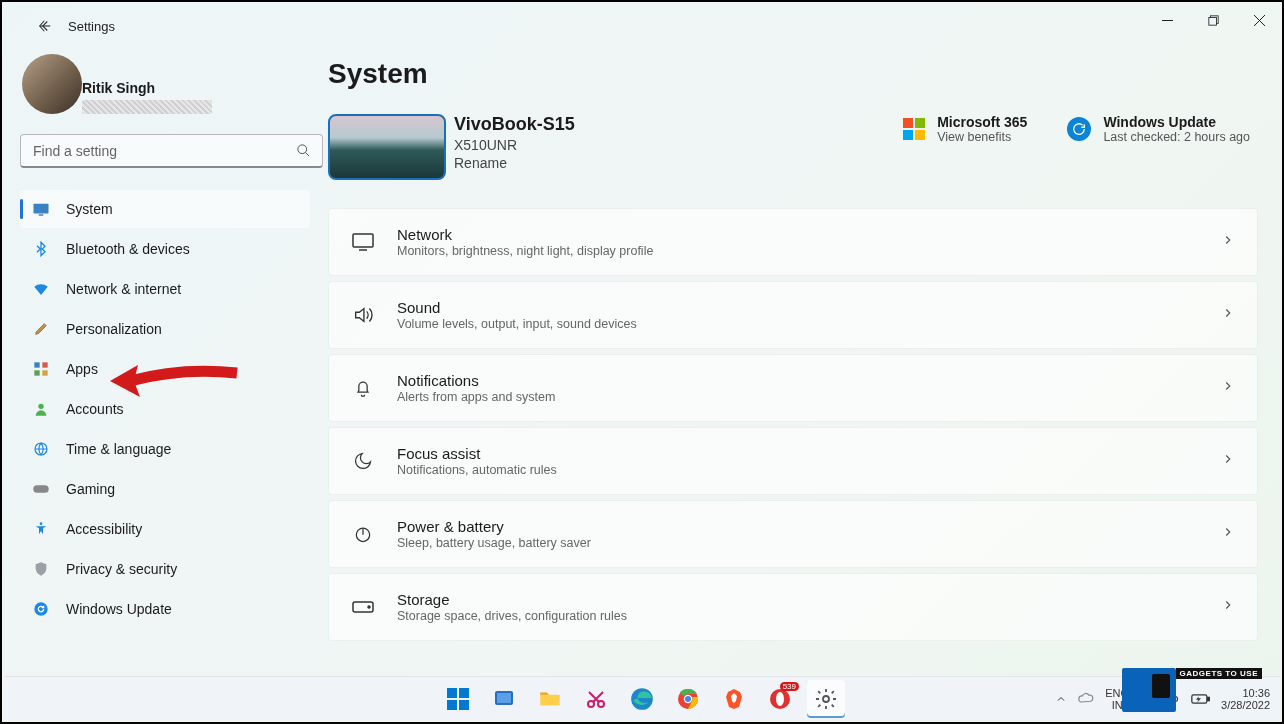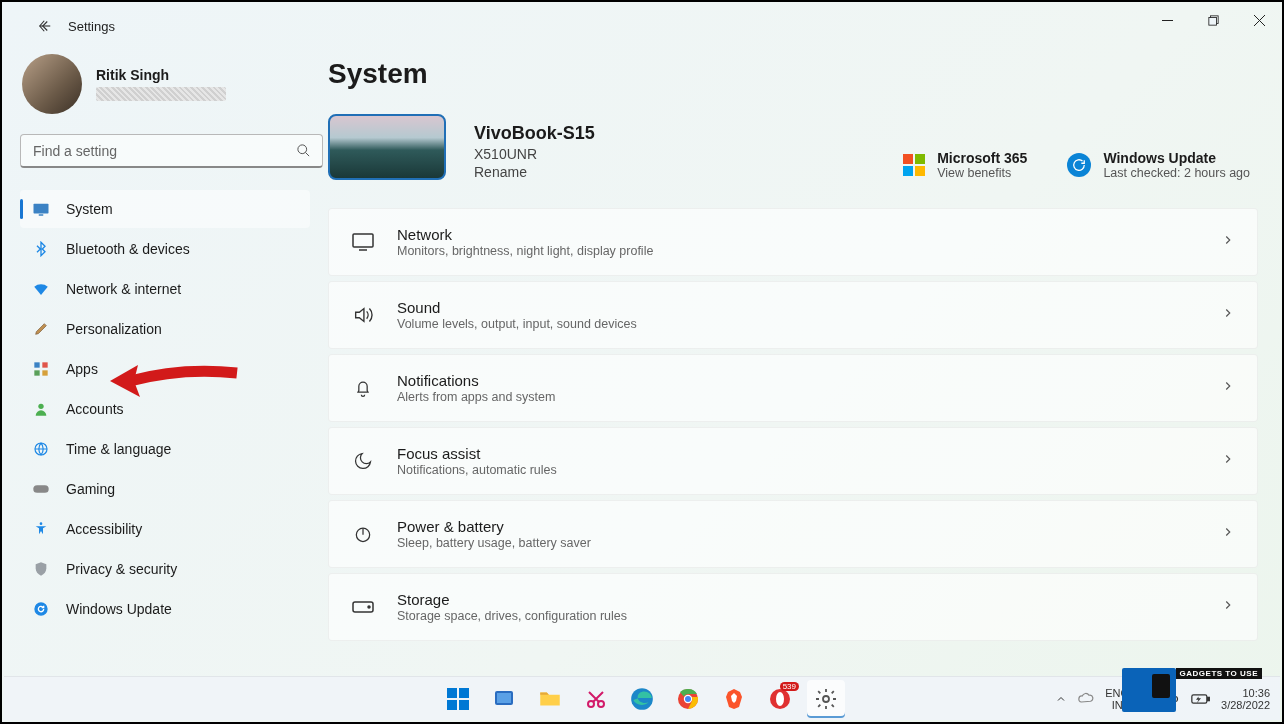--- a/index.html
+++ b/index.html
@@ -4,37 +4,37 @@
 <style>
 * { margin: 0; padding: 0; box-sizing: border-box; font-family: "Segoe UI", sans-serif; }
 body { width: 1284px; height: 724px; background: linear-gradient(135deg, #eef5f8 0%, #f0f6f3 60%, #ecf5ed 100%); overflow: hidden; position: relative; border: 2px solid #000; }
 .titlebar { height: 48px; display: flex; align-items: center; padding: 0 16px; }
 .back-btn { width: 42px; height: 40px; display: flex; align-items: center; justify-content: center; margin-left: 6px; color: #333; }
 .app-title { font-size: 13px; color: #222; margin-left: 2px; }
 .win-controls { position: absolute; top: 0; right: 0; display: flex; }
 .win-btn { width: 46px; height: 36px; display: flex; align-items: center; justify-content: center; color: #222; }
 .layout { display: flex; padding: 0 0 0 18px; height: calc(100% - 48px - 44px); }
 .sidebar { width: 290px; flex-shrink: 0; }
-.profile { display: flex; align-items: center; gap: 14px; padding: 4px 0 20px 2px; }
+.profile { display: flex; align-items: flex-end; padding: 4px 0 20px 2px; }
 .avatar { width: 60px; height: 60px; border-radius: 50%; background: linear-gradient(135deg,#b8a088,#6b5a48 60%,#3a2f25); background-size:cover; }
 .profile-name { font-size: 14px; font-weight: 600; color: #1b1b1b; }
 .profile-email { width: 130px; height: 14px; background: repeating-linear-gradient(45deg,#d0d0d0,#d0d0d0 2px,#e6e6e6 2px,#e6e6e6 4px); margin-top: 4px; border-radius:2px; }
 .search-wrap { position: relative; width: 303px; margin-bottom: 22px; }
 .search-input { width: 100%; height: 34px; padding: 0 36px 0 12px; font-size: 14px; background: rgba(255,255,255,0.55); border: 1px solid #b8b8b8; border-bottom: 2px solid #888; border-radius: 4px; outline: none; color:#555; }
 .search-input::placeholder { color: #666; }
 .search-icon { position: absolute; right: 12px; top: 9px; color: #555; }
 .nav { display: flex; flex-direction: column; gap: 2px; }
 .nav-item { display: flex; align-items: center; height: 38px; padding: 0 12px; border-radius: 4px; gap: 16px; font-size: 14px; color: #1b1b1b; position: relative; cursor: default; }
 .nav-item.active { background: rgba(255,255,255,0.5); }
 .nav-item.active::before { content: ""; position: absolute; left: 0; top: 9px; bottom: 9px; width: 3px; background: #1976d2; border-radius: 2px; }
 .nav-icon { width: 18px; height: 18px; display: flex; align-items: center; justify-content: center; }
 .arrow-annot { position: absolute; left: 100px; top: 357px; pointer-events: none; }
 .main { flex: 1; padding: 8px 24px 0 18px; overflow: hidden; }
 .page-title { font-size: 28px; font-weight: 600; color: #1b1b1b; margin-bottom: 24px; }
-.device-row { display: flex; align-items: flex-end; gap: 28px; margin-bottom: 28px; }
+.device-row { display: flex; align-items: flex-start; gap: 8px; margin-bottom: 28px; }
 .device-thumb { width: 118px; height: 66px; border-radius: 8px; border: 2px solid #206fb6; background: linear-gradient(180deg,#d8c6d0 0%,#b5c9d0 35%,#2f5a5a 55%,#1a3838 100%); }
 .device-name { font-size: 18px; font-weight: 600; color: #1b1b1b; }
 .device-model { font-size: 14px; color: #444; margin-top: 2px; }
 .device-rename { font-size: 14px; color: #444; margin-top: 2px; }
 .quick-links { margin-left: auto; display: flex; gap: 40px; align-items: center; padding-right: 8px; }
 .quick { display: flex; align-items: center; gap: 12px; }
 .quick-title { font-size: 14px; font-weight: 600; color: #1b1b1b; }
 .quick-sub { font-size: 12.5px; color: #555; }
 .ms-logo { width: 22px; height: 22px; display: grid; grid-template-columns: 1fr 1fr; grid-template-rows: 1fr 1fr; gap: 2px; }
 .ms-logo span:nth-child(1){background:#f25022;} .ms-logo span:nth-child(2){background:#7fba00;} .ms-logo span:nth-child(3){background:#00a4ef;} .ms-logo span:nth-child(4){background:#ffb900;}

